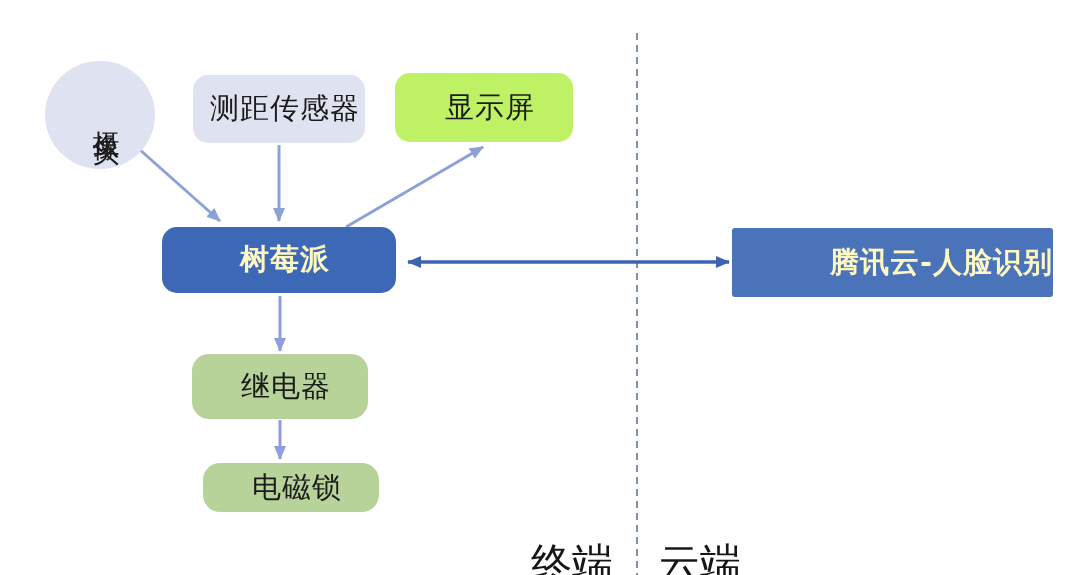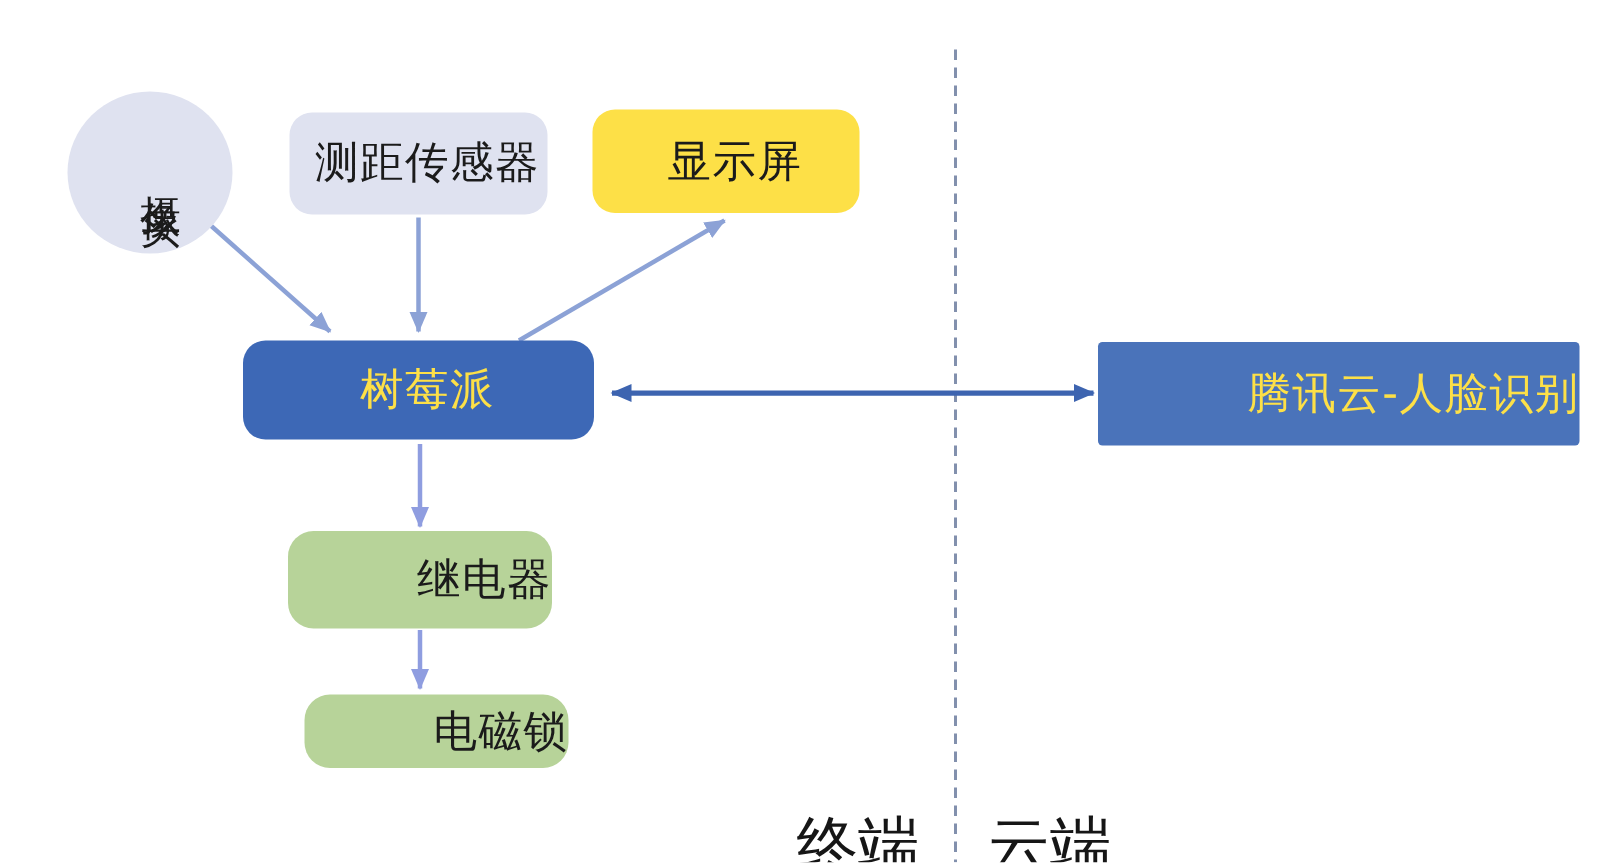--- a/index.html
+++ b/index.html
@@ -35,23 +35,23 @@
   }
   .ellipse { border-radius: 50%; }
   .ellipse .label {
     writing-mode: vertical-rl;
     text-orientation: upright;
     letter-spacing: 4px;
     font-size: 27px;
     white-space: normal;
   }
   .pill { border-radius: 15px; }
-  .pill-lg { border-radius: 17px; justify-content: flex-end; }
+  .pill-lg { border-radius: 17px; }
   .rect { border-radius: 3px; }
-  .inverse .label { color: #fde047; font-weight: 400; }
+  .inverse .label { color: #fef9c3; font-weight: 700; }
 
   
   #node-camera   { left: 45px;  top: 61px;  width: 110px; height: 108px; }
   #node-sensor   { left: 193px; top: 75px;  width: 172px; height: 68px; }
   #node-display  { left: 395px; top: 73px;  width: 178px; height: 69px; }
   #node-pi       { left: 162px; top: 227px; width: 234px; height: 66px; }
   #node-tencent  { left: 732px; top: 228px; width: 321px; height: 69px; justify-content: flex-end; }
   #node-relay    { left: 192px; top: 354px; width: 176px; height: 65px; }
   #node-lock     { left: 203px; top: 463px; width: 176px; height: 49px; }
 
@@ -92,21 +92,21 @@
     </svg>
 
   <div class="node ellipse" id="node-camera" style="background: rgb(223, 226, 240);">
     <span class="label">摄像头</span>
   </div>
 
   <div class="node pill" id="node-sensor" style="background: rgb(223, 226, 240);">
     <span class="label">测距传感器</span>
   </div>
 
-  <div class="node pill" id="node-display" style="background: #fde047;">
+  <div class="node pill" id="node-display" style="background: #bef264;">
     <span class="label">显示屏</span>
   </div>
 
   <div class="node pill inverse" id="node-pi" style="background: rgb(61, 104, 182);">
     <span class="label">树莓派</span>
   </div>
 
   <div class="node rect inverse" id="node-tencent" style="background: rgb(74, 115, 186);">
     <span class="label">腾讯云-人脸识别</span>
   </div>

